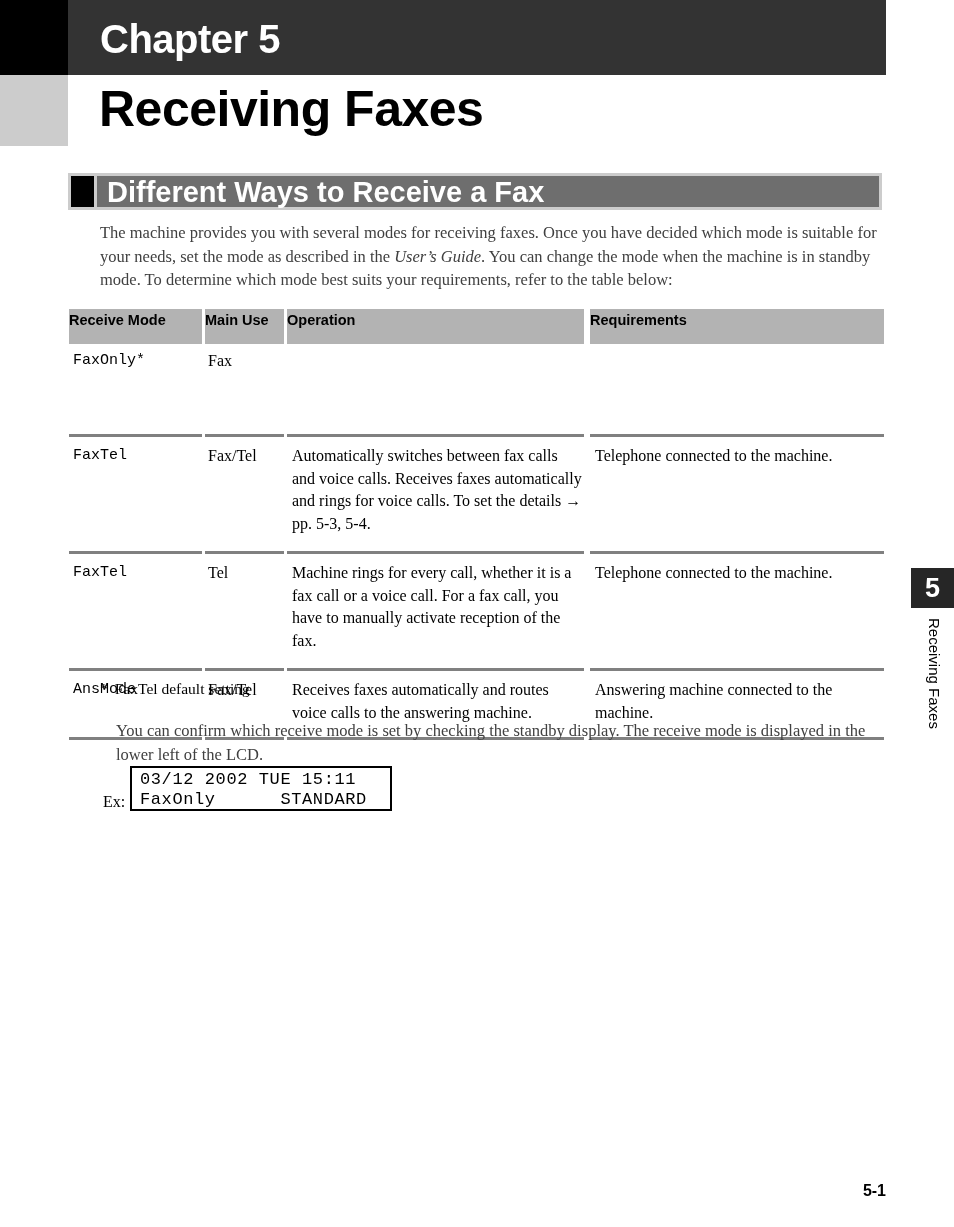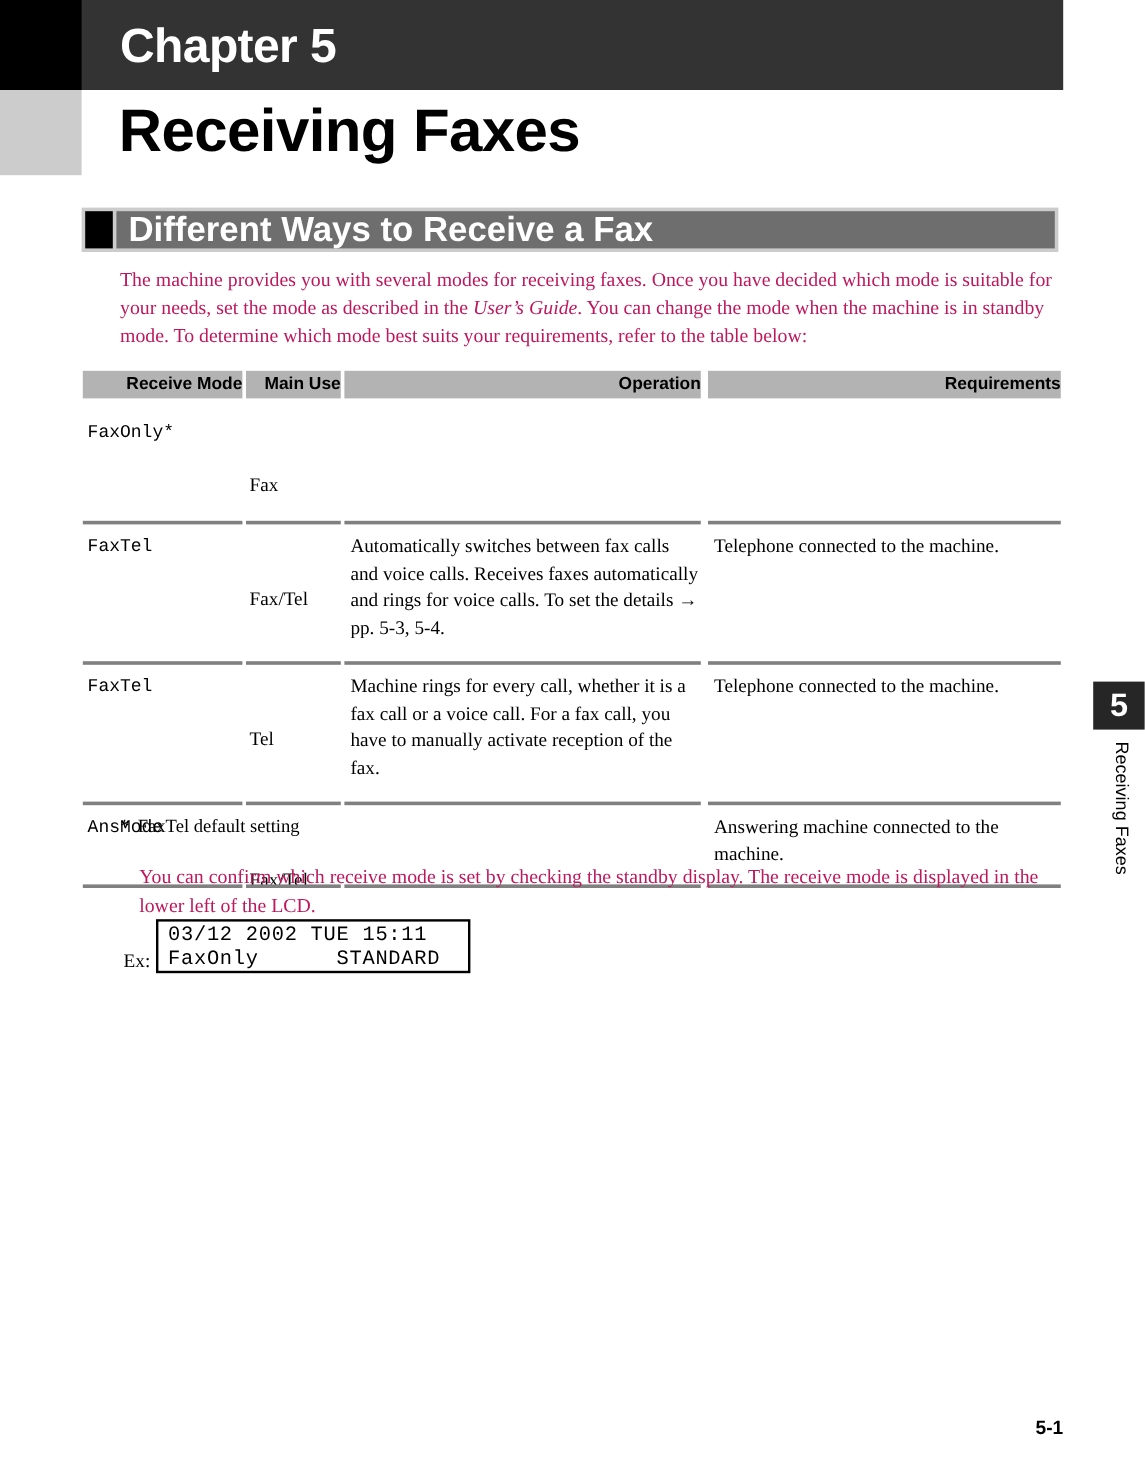--- a/index.html
+++ b/index.html
@@ -112,21 +112,21 @@
     white-space: nowrap;
   }
 
   
   .body-para {
     position: absolute;
     font-family: "Liberation Serif", serif;
     font-size: 16.5px;
     line-height: 23.5px;
     text-align: left;
-    color: #be185d;
+    color: #404040;
   }
   #intro-para {
     left: 100px;
     top: 221px;
     width: 788px;
   }
   #confirm-para {
     left: 116px;
     top: 719px;
     width: 788px;
@@ -140,27 +140,27 @@
     top: 309px;
     width: 815px;
   }
   .table-header-row {
     position: relative;
     height: 23px;
   }
   .th-cell {
     position: absolute;
     top: 0;
-    height: 23px;
+    height: 35px;
     background: #b3b3b3;
     font-family: "Liberation Sans", sans-serif;
     font-weight: bold;
     font-size: 14.5px;
     line-height: 23px;
-    text-align: right;
+    text-align: left;
     color: #000000;
     box-sizing: border-box;
     white-space: nowrap;
     overflow: hidden;
   }
   .th-c0 { left: 0px;   width: 133px; }
   .th-c1 { left: 136px; width: 79px;  }
   .th-c2 { left: 218px; width: 297px; }
   .th-c3 { left: 521px; width: 294px; }
 
@@ -174,21 +174,21 @@
     font-size: 16px;
     line-height: 22.5px;
     color: #000000;
     box-sizing: border-box;
   }
   .td-c0 {
     left: 4px; width: 130px;
     font-family: "Liberation Mono", monospace;
     font-size: 15px;
   }
-  .td-c1 { left: 139px; width: 76px; margin-top: 44px; }
+  .td-c1 { left: 139px; width: 76px; }
   .td-c2 { left: 223px; width: 292px; }
   .td-c3 { left: 526px; width: 289px; }
 
   .row-rule {
     position: absolute;
     height: 3px;
     background: #808080;
   }
   .rule-c0 { left: 0px;   width: 133px; }
   .rule-c1 { left: 136px; width: 79px;  }
@@ -344,20 +344,21 @@
     <div class="td-cell td-c3">Telephone connected to the machine.</div>
     <div class="row-rule rule-c0" style="top:106px;"></div>
     <div class="row-rule rule-c1" style="top:106px;"></div>
     <div class="row-rule rule-c2" style="top:106px;"></div>
     <div class="row-rule rule-c3" style="top:106px;"></div>
   </div>
 
   <div class="table-row" style="height:60px; margin-top:10px;">
     <div class="td-cell td-c0">AnsMode</div>
     <div class="td-cell td-c1">Fax/Tel</div>
+    <div class="td-cell td-c2">Receives faxes automatically and routes voice calls to the answering machine.</div>
     <div class="td-cell td-c3">Answering machine connected to the machine.</div>
     <div class="row-rule rule-c0" style="top:58px;"></div>
     <div class="row-rule rule-c1" style="top:58px;"></div>
     <div class="row-rule rule-c2" style="top:58px;"></div>
     <div class="row-rule rule-c3" style="top:58px;"></div>
   </div>
 
 </div>
 
 <div id="footnote"><span class="fn-mark">*</span><span>FaxTel default setting</span></div>

